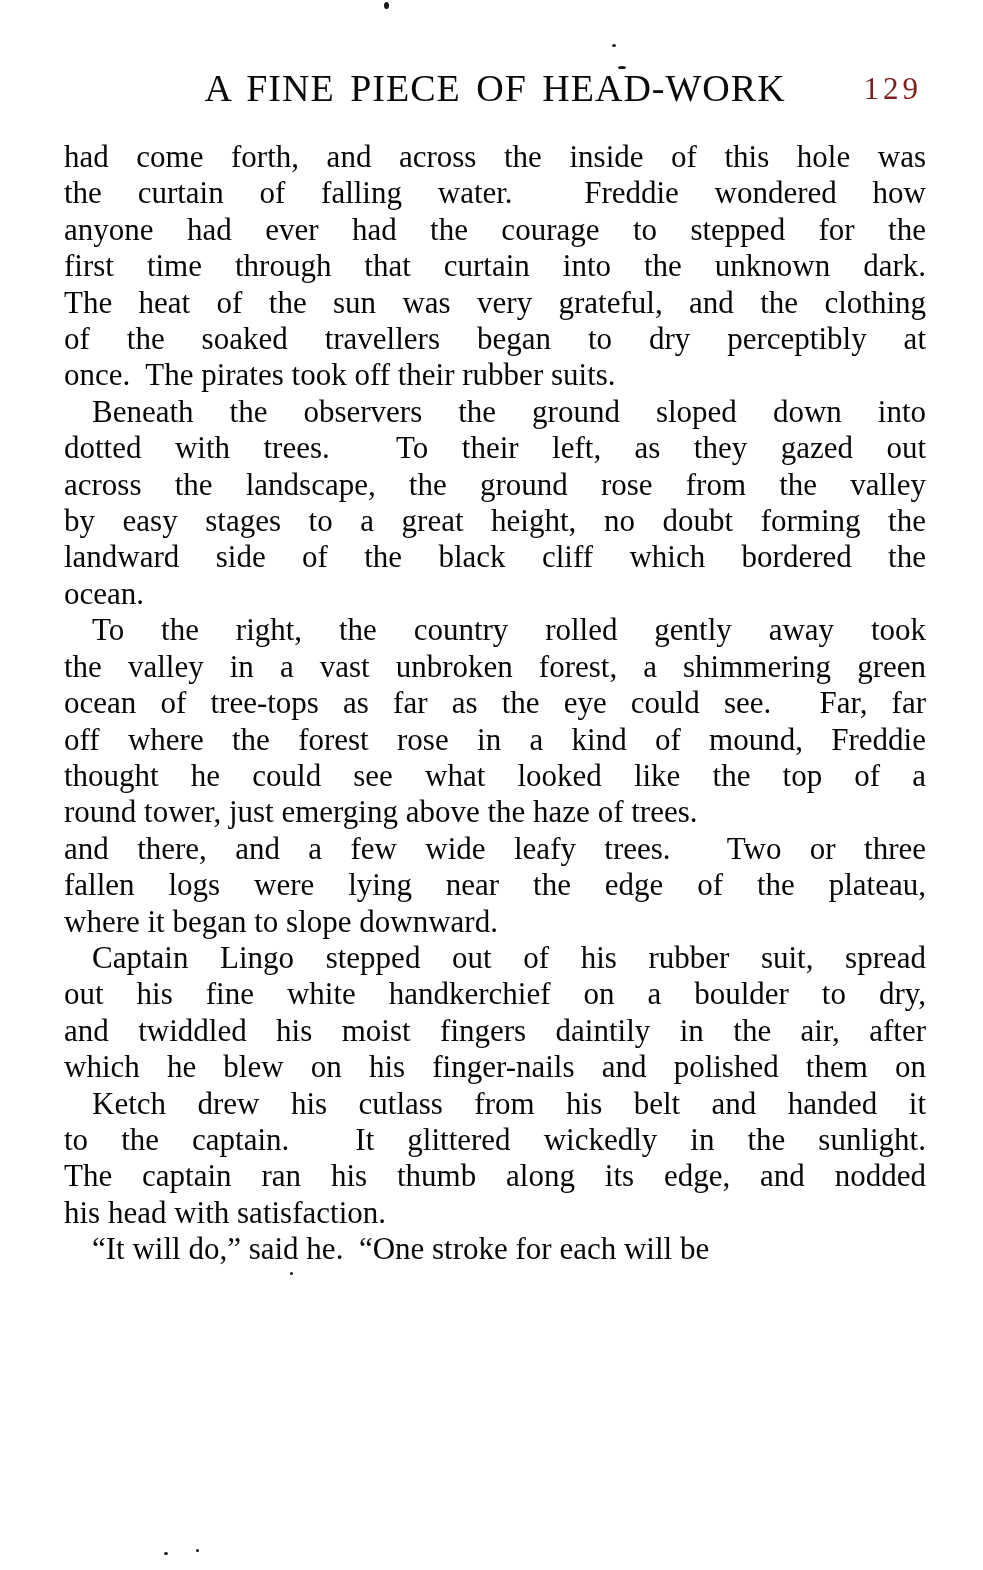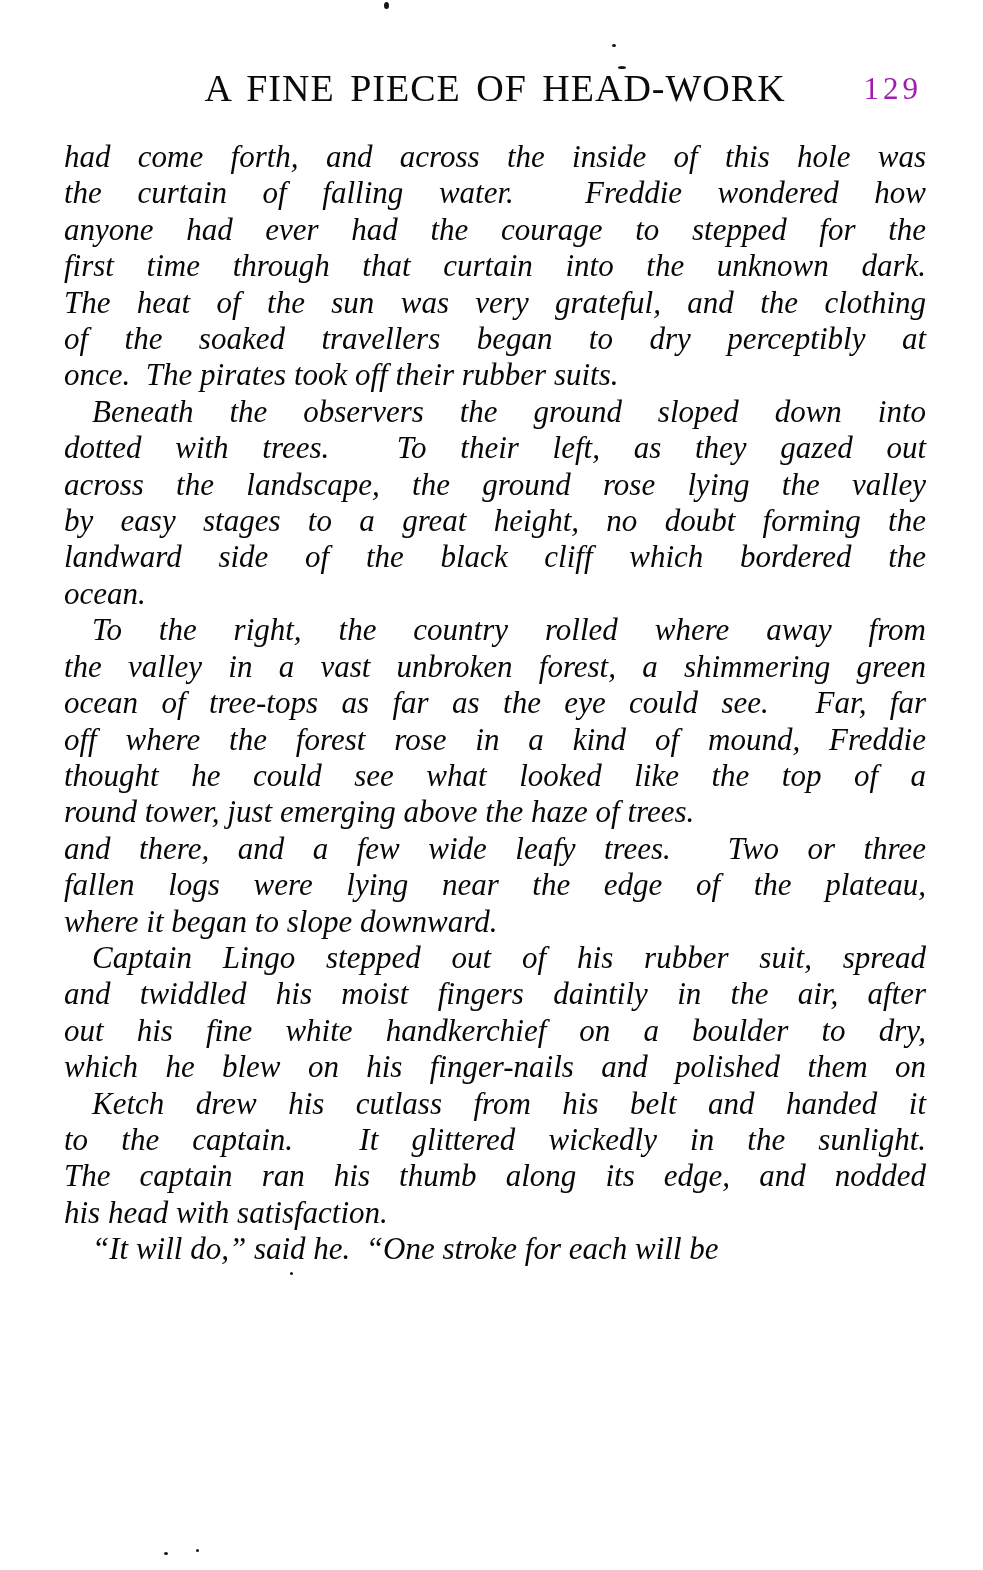--- a/index.html
+++ b/index.html
@@ -31,37 +31,36 @@
     line-height: 44px;
     color: #0a0a0a;
   }
   .page-number {
     position: absolute;
     right: 4px;
     top: 0;
     font-size: 31px;
     letter-spacing: 4px;
     line-height: 46px;
-    color: #a21caf;
+    color: #7f1d1d;
   }
   .text-block {
     position: absolute;
     top: 139px;
     left: 64px;
     width: 862px;
     font-size: 31px;
     color: #070707;
   }
   .para {
     margin: 0;
   }
   .line {
     height: 36.42px;
     line-height: 36.42px;
-    font-style: italic;
   }
   .line.just {
     text-align: justify;
     text-align-last: justify;
   }
   .line.indent {
     text-indent: 28px;
   }
   .speck {
     position: absolute;
@@ -85,42 +84,42 @@
         <div class="line just">the curtain of falling water.&nbsp; Freddie wondered how</div>
         <div class="line just">anyone had ever had the courage to stepped for the</div>
         <div class="line just">first time through that curtain into the unknown dark.</div>
         <div class="line just">The heat of the sun was very grateful, and the clothing</div>
         <div class="line just">of the soaked travellers began to dry perceptibly at</div>
         <div class="line">once.&nbsp; The pirates took off their rubber suits.</div>
       </div>
       <div class="para">
         <div class="line just indent">Beneath the observers the ground sloped down into</div>
         <div class="line just">dotted with trees.&nbsp; To their left, as they gazed out</div>
-        <div class="line just">across the landscape, the ground rose lying the valley</div>
+        <div class="line just">across the landscape, the ground rose from the valley</div>
         <div class="line just">by easy stages to a great height, no doubt forming the</div>
         <div class="line just">landward side of the black cliff which bordered the</div>
         <div class="line">ocean.</div>
       </div>
       <div class="para">
-        <div class="line just indent">To the right, the country rolled where away from</div>
+        <div class="line just indent">To the right, the country rolled gently away took</div>
         <div class="line just">the valley in a vast unbroken forest, a shimmering green</div>
         <div class="line just">ocean of tree-tops as far as the eye could see.&nbsp; Far, far</div>
         <div class="line just">off where the forest rose in a kind of mound, Freddie</div>
         <div class="line just">thought he could see what looked like the top of a</div>
         <div class="line">round tower, just emerging above the haze of trees.</div>
       </div>
       <div class="para">
         <div class="line just">and there, and a few wide leafy trees.&nbsp; Two or three</div>
         <div class="line just">fallen logs were lying near the edge of the plateau,</div>
         <div class="line">where it began to slope downward.</div>
       </div>
       <div class="para">
         <div class="line just indent">Captain Lingo stepped out of his rubber suit, spread</div>
+        <div class="line just">out his fine white handkerchief on a boulder to dry,</div>
         <div class="line just">and twiddled his moist fingers daintily in the air, after</div>
-        <div class="line just">out his fine white handkerchief on a boulder to dry,</div>
         <div class="line just">which he blew on his finger-nails and polished them on</div>
       </div>
       <div class="para">
         <div class="line just indent">Ketch drew his cutlass from his belt and handed it</div>
         <div class="line just">to the captain.&nbsp; It glittered wickedly in the sunlight.</div>
         <div class="line just">The captain ran his thumb along its edge, and nodded</div>
         <div class="line">his head with satisfaction.</div>
       </div>
       <div class="para">
         <div class="line indent">“It will do,” said he.&nbsp; “One stroke for each will be</div>

